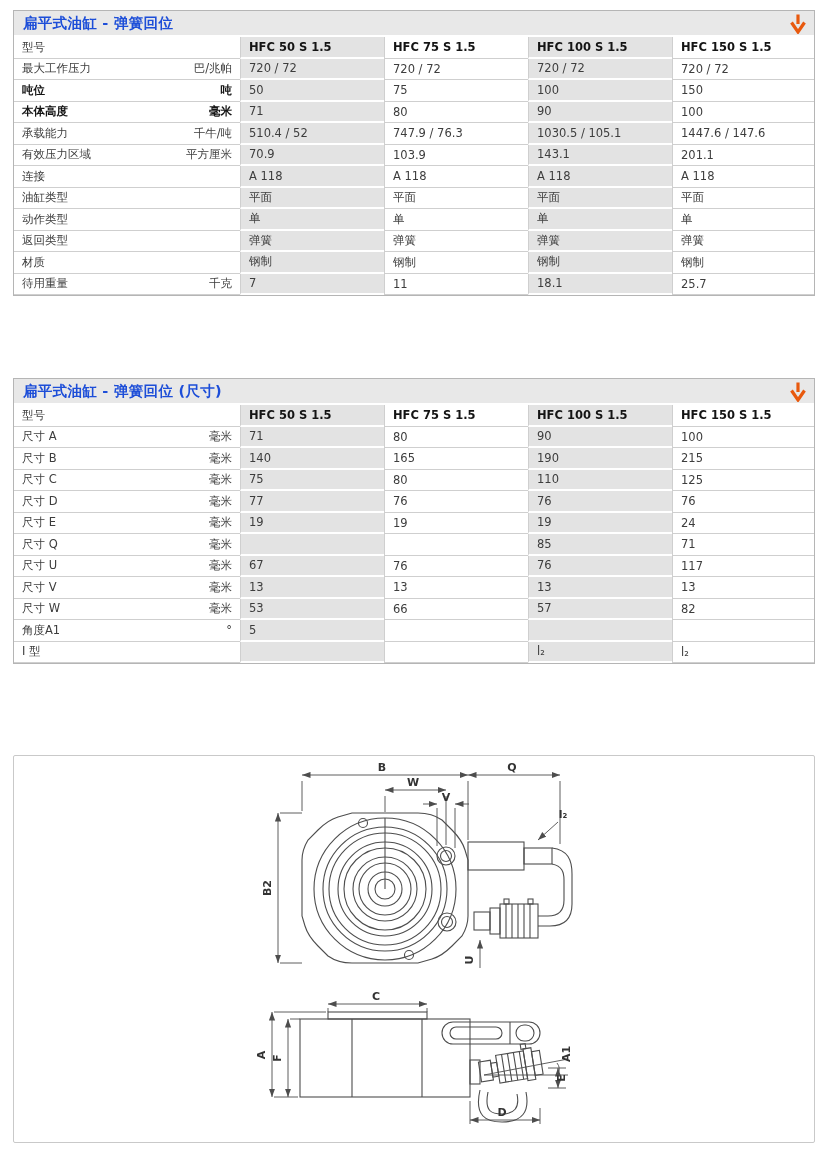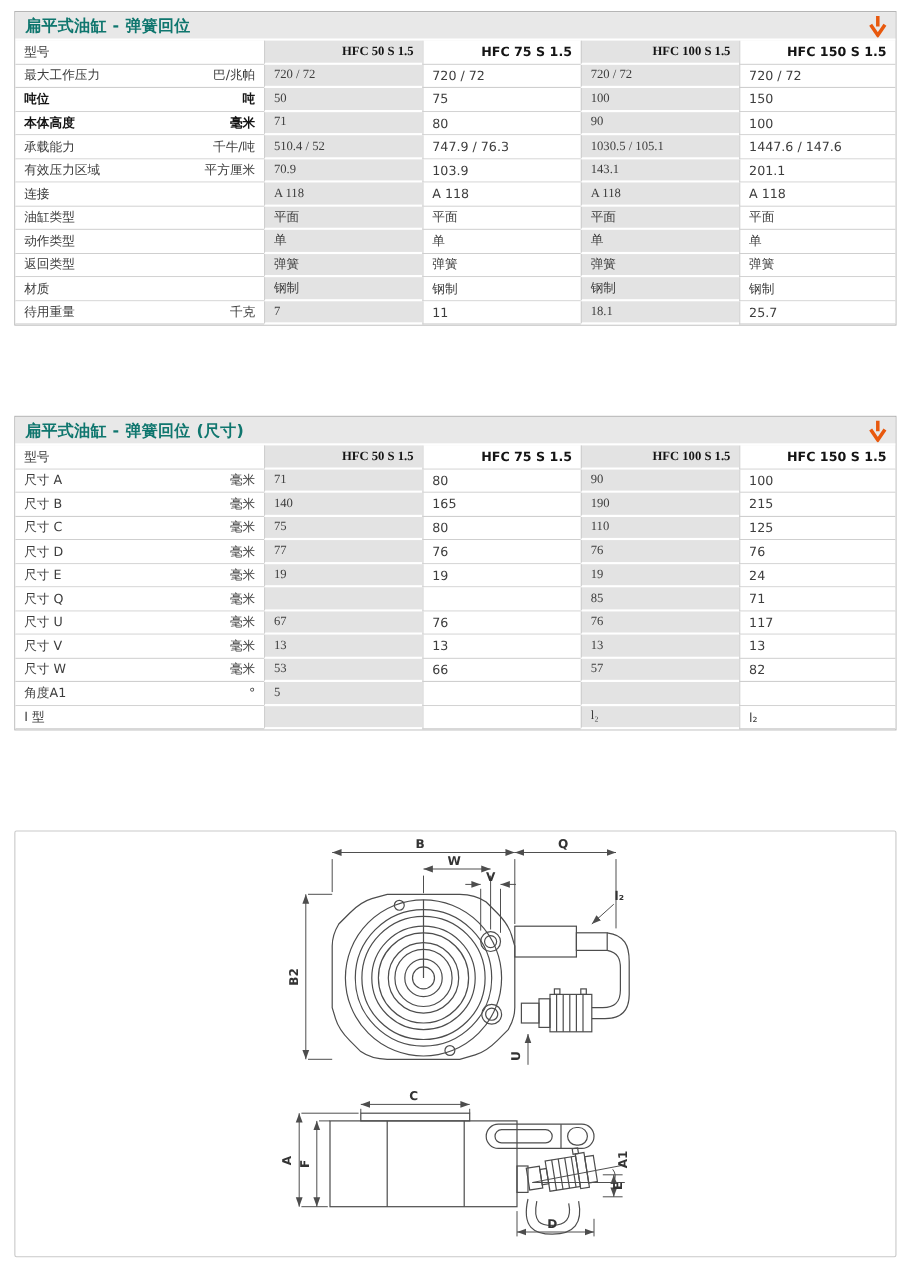--- a/index.html
+++ b/index.html
@@ -14,36 +14,36 @@
     border:1px solid #b5b5b5;background:#fff;box-sizing:border-box;
   }
   #panel1{top:10px;}
   #panel2{top:378px;}
   .panel-title{
     display:flex;align-items:center;justify-content:space-between;
     background:#e8e8e8;height:24px;padding:0 7px 0 9px;
     border-bottom:2px solid #ffffff;
   }
   .panel-title h2{
-    margin:0;font-size:14.5px;font-weight:bold;color:#0f766e;letter-spacing:.3px;
+    margin:0;font-size:14.5px;font-weight:bold;color:#1d4ed8;letter-spacing:.3px;
   }
   .dl-arrow{display:block;cursor:pointer;}
   table.spec{
     width:100%;border-collapse:separate;border-spacing:0;table-layout:fixed;
     font-size:11.5px;color:#3d3d3d;
   }
   table.spec td{
     height:19.5px;padding:0 8px;vertical-align:middle;
     overflow:hidden;white-space:nowrap;box-sizing:content-box;
   }
   td.lbl{background:#fff;border-bottom:1px solid #cfcfcf;padding-left:9px;}
   td.lbl .lr{display:flex;justify-content:space-between;align-items:center;}
-  td.g{background:#e3e3e3;border-bottom:2px solid #ffffff;border-left:1px solid #cfcfcf;font-family:Liberation Serif, serif;}
+  td.g{background:#e3e3e3;border-bottom:2px solid #ffffff;border-left:1px solid #cfcfcf;}
   td.w{background:#ffffff;border-bottom:1px solid #cfcfcf;border-left:1px solid #cfcfcf;}
-  tr.hdr td{font-weight:bold;color:#141414;text-align:right;}
+  tr.hdr td{font-weight:bold;color:#141414;}
   tr.hdr td.lbl{font-weight:normal;color:#3d3d3d;}
   tr.b td.lbl .l, tr.b td.lbl .u{font-weight:bold;color:#141414;}
   #drawingBox{
     position:absolute;left:13px;top:755px;width:802px;height:388px;
     border:1px solid #c9c9c9;border-radius:2px;box-sizing:border-box;background:#fff;
   }
   #drawingBox svg{display:block;}
   .dimtxt{font-family:"DejaVu Sans","Liberation Sans",sans-serif;font-size:11px;font-weight:bold;fill:#333;}
 </style>
 </head>

